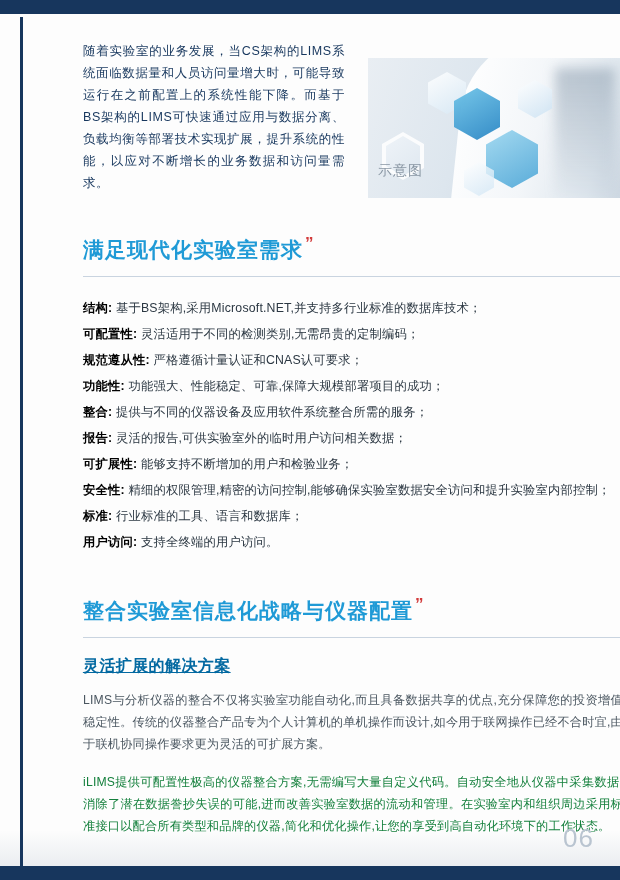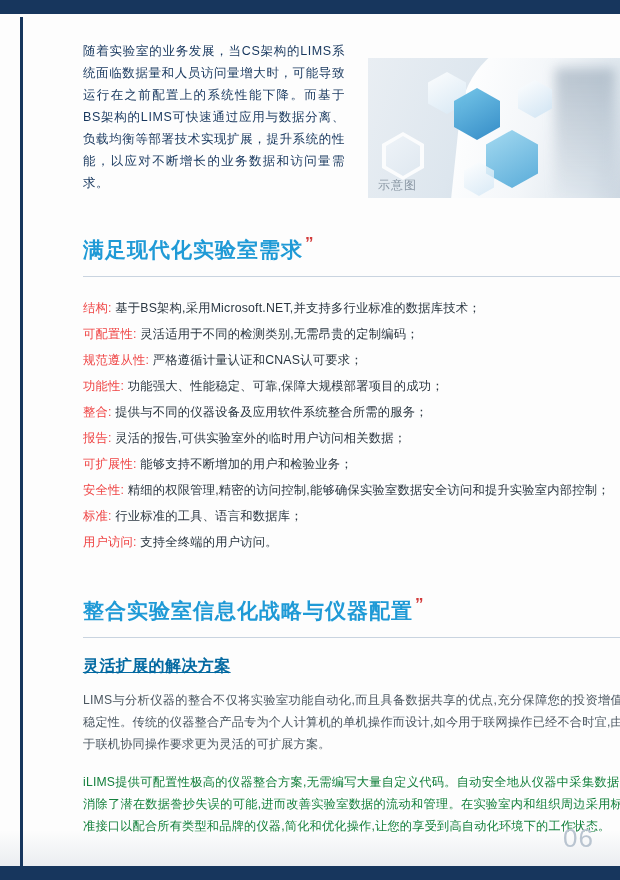--- a/index.html
+++ b/index.html
@@ -123,22 +123,22 @@
   }
   .hex.pale2 { left: 150px; top: 22px; width: 34px; height: 38px;
     background: linear-gradient(150deg,rgba(255,255,255,.85),rgba(200,224,242,.8));
   }
   .hex.pale3 { left: 96px; top: 104px; width: 30px; height: 34px;
     background: linear-gradient(150deg,rgba(255,255,255,.8),rgba(206,228,244,.75));
   }
   .fig-caption {
     position: absolute;
     left: 10px;
-    bottom: 4px;
-    font-size: 12px;
+    bottom: 18px;
+    font-size: 14px;
     color: #8a97a4;
     letter-spacing: 1px;
   }
   
   .section-heading {
     margin-top: 40px;
     position: relative;
     color: #1f9ad6;
     font-size: 21px;
     font-weight: bold;
@@ -164,22 +164,22 @@
     margin-top: 0;
   }
   .feature-row {
     font-size: 12.3px;
     line-height: 26px;
     color: #24303c;
     letter-spacing: 0.2px;
     white-space: nowrap;
   }
   .feature-term {
-    font-weight: normal;
-    color: #ef4444;
+    font-weight: bold;
+    color: #000000;
   }
   .feature-desc {
     color: #2b3742;
   }
   
   .sub-title {
     margin-top: 6px;
     font-size: 16px;
     font-weight: bold;
     color: #0369a1;

